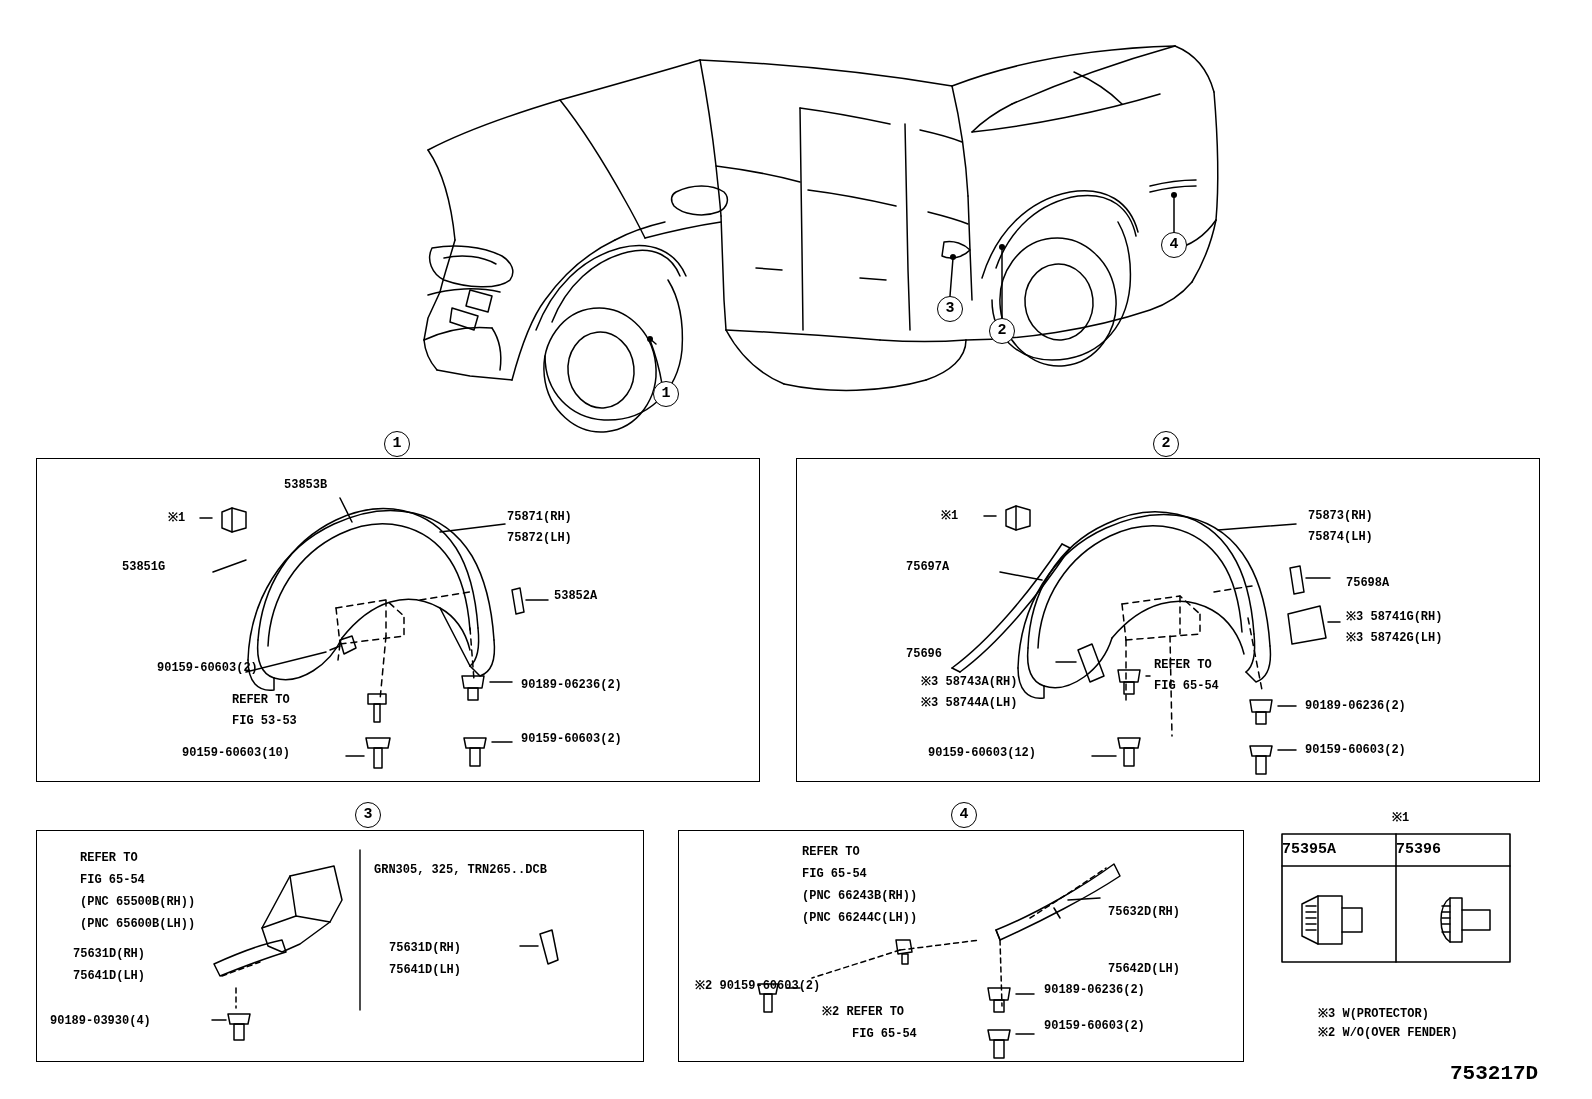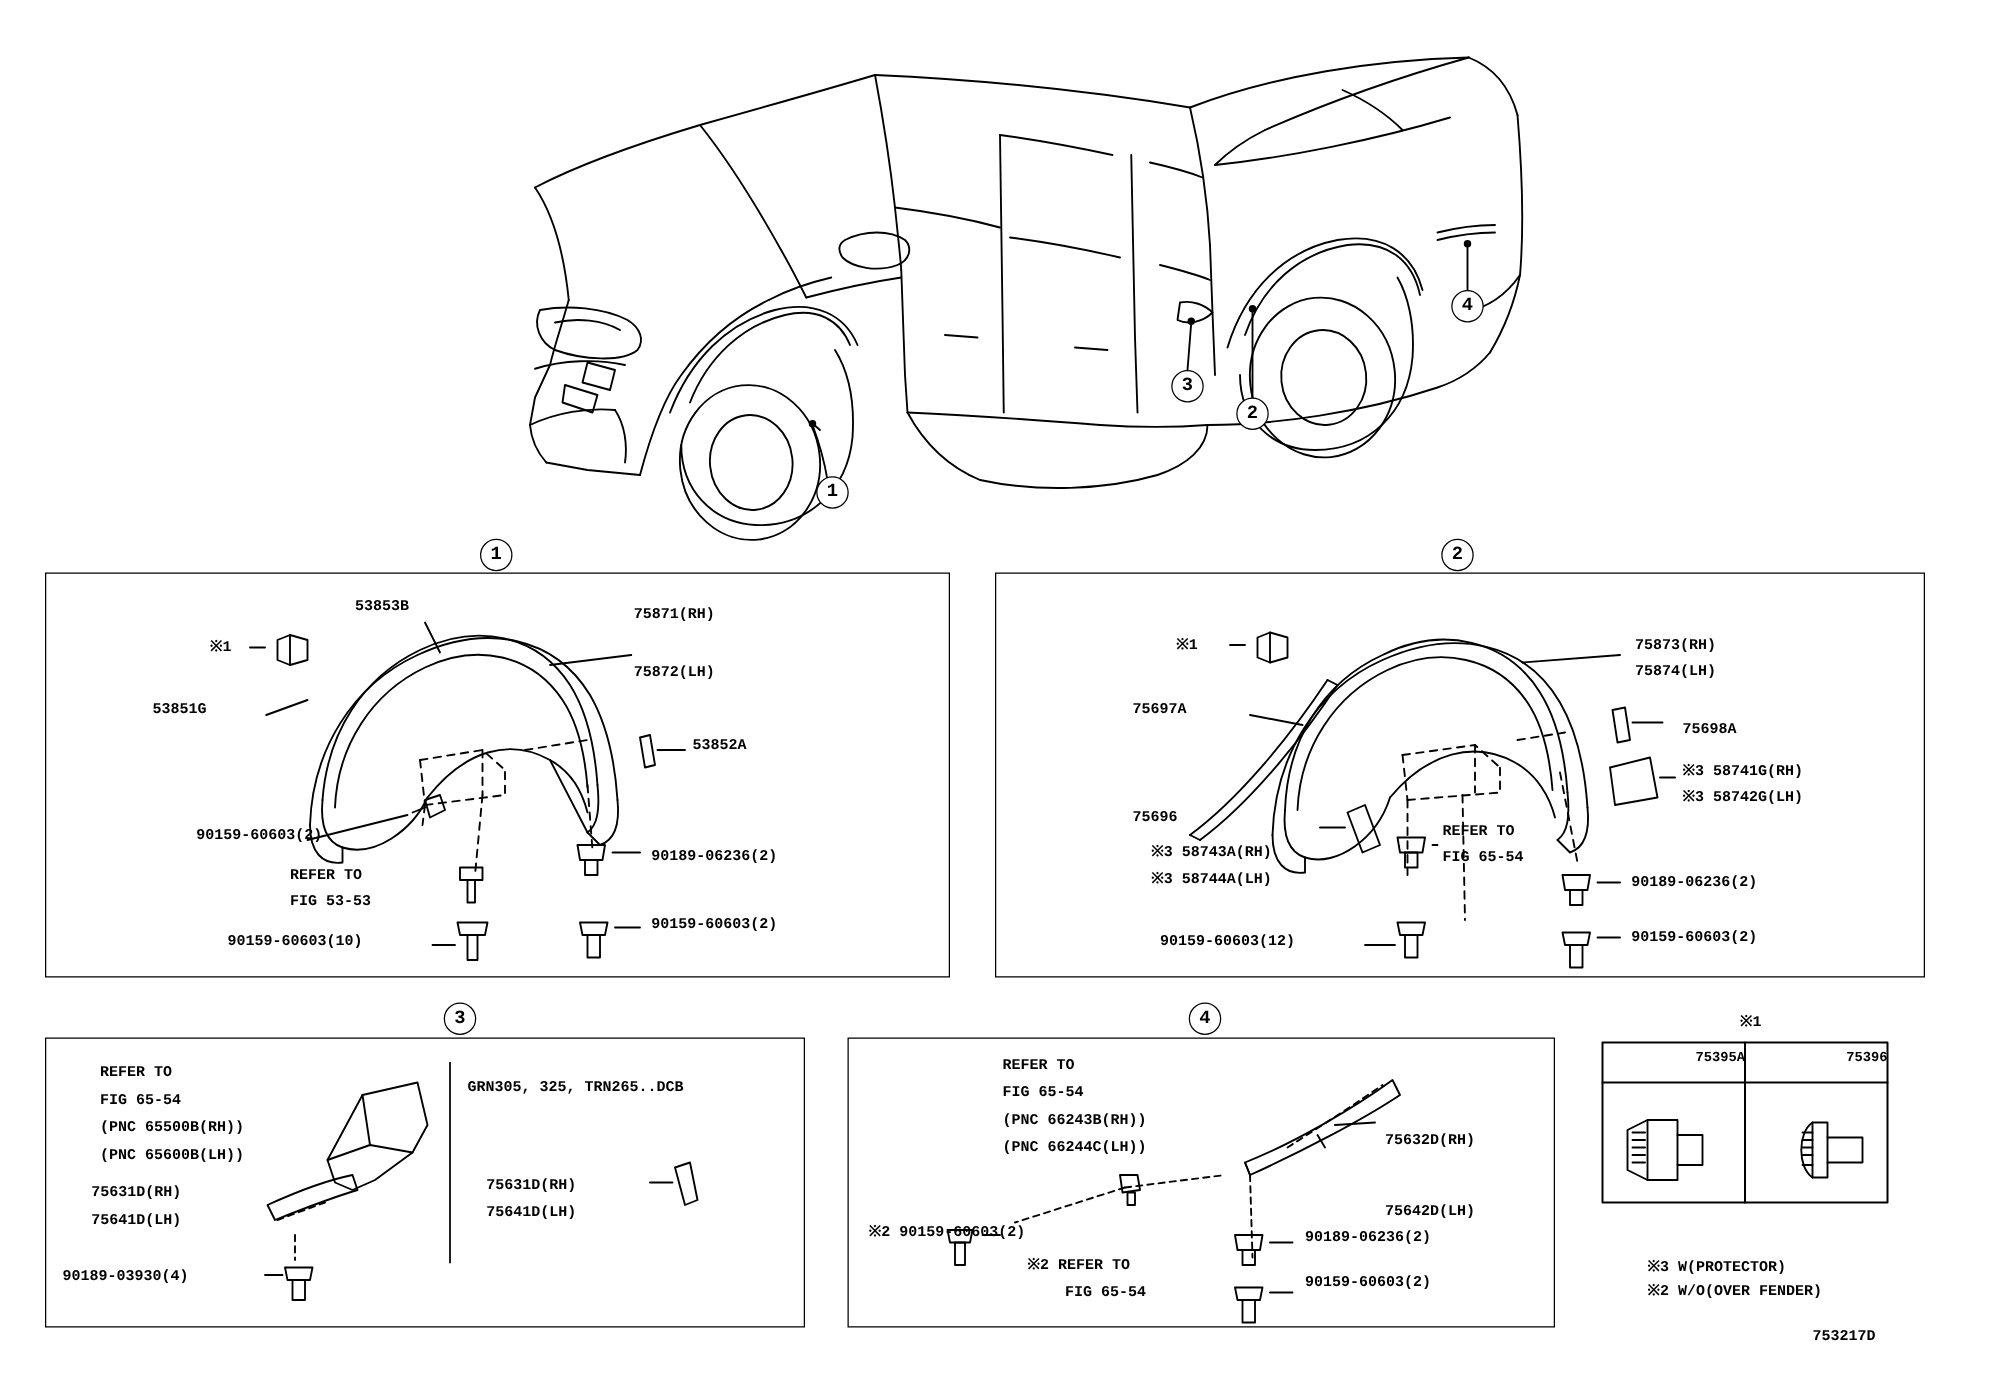--- a/index.html
+++ b/index.html
@@ -53,31 +53,31 @@
     text-align: center;
     font-family: "Liberation Mono", monospace;
     font-size: 15px;
     line-height: 23px;
     font-weight: bold;
     background: #fff;
   }
   .dcell {
     position: absolute;
     box-sizing: border-box;
-    text-align: right;
+    text-align: left;
     font-family: "Liberation Mono", monospace;
     font-weight: bold;
-    font-size: 11px;
+    font-size: 15px;
   }
   .figcode {
     position: absolute;
     right: 14px;
     bottom: 8px;
     font-family: "Liberation Mono", monospace;
-    font-size: 12px;
+    font-size: 21px;
     font-weight: bold;
   }
 </style>
 </head>
 <body>
 
 <div class="stage">
 
   <svg class="art" viewBox="0 0 1592 1099">
     <g fill="none" stroke="#000" stroke-width="1.5" stroke-linecap="round" stroke-linejoin="round">
@@ -333,21 +333,21 @@
   <div class="callout" style="left:937px; top:296px;">3</div>
   <div class="callout" style="left:989px; top:318px;">2</div>
   <div class="callout" style="left:1161px; top:232px;">4</div>
 
   <div class="callout" style="left:384px; top:431px;">1</div>
   <div class="panel" style="left:36px; top:458px; width:724px; height:324px;"></div>
 
   <div class="lbl" style="left:284px; top:479px;">53853B</div>
   <div class="lbl" style="left:168px; top:512px;">※1</div>
   <div class="lbl" style="left:122px; top:561px;">53851G</div>
-  <div class="lbl" style="left:507px; top:485px;">75871(RH)</div>
+  <div class="lbl" style="left:507px; top:511px;">75871(RH)</div>
   <div class="lbl" style="left:507px; top:532px;">75872(LH)</div>
   <div class="lbl" style="left:554px; top:590px;">53852A</div>
   <div class="lbl" style="left:157px; top:662px;">90159-60603(2)</div>
   <div class="lbl" style="left:232px; top:694px;">REFER TO</div>
   <div class="lbl" style="left:232px; top:715px;">FIG 53-53</div>
   <div class="lbl" style="left:182px; top:747px;">90159-60603(10)</div>
   <div class="lbl" style="left:521px; top:679px;">90189-06236(2)</div>
   <div class="lbl" style="left:521px; top:733px;">90159-60603(2)</div>
 
   <div class="callout" style="left:1153px; top:431px;">2</div>

